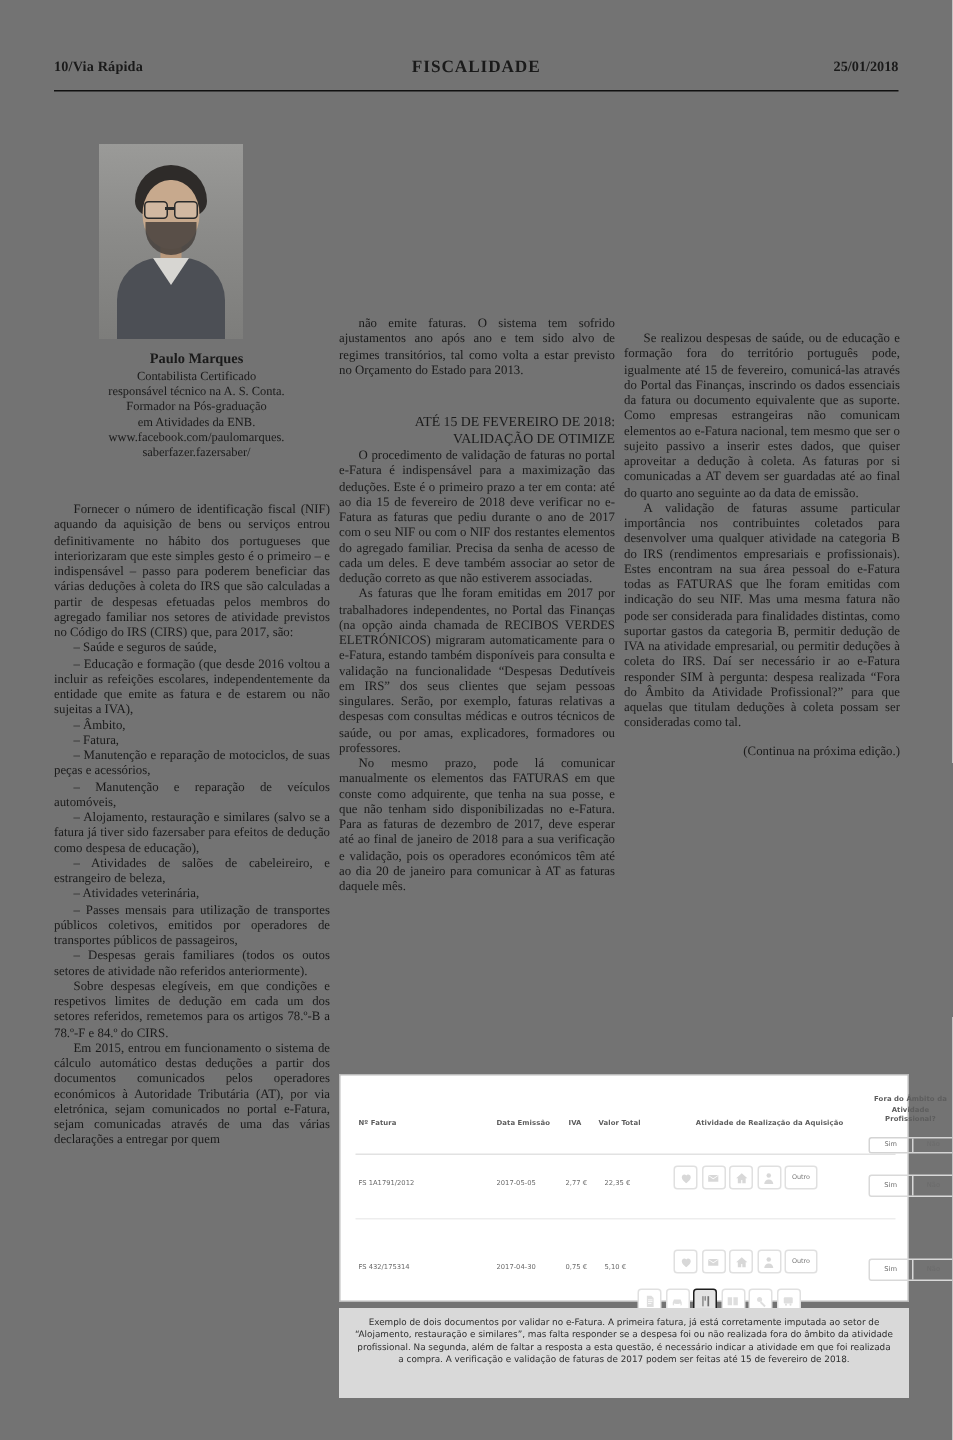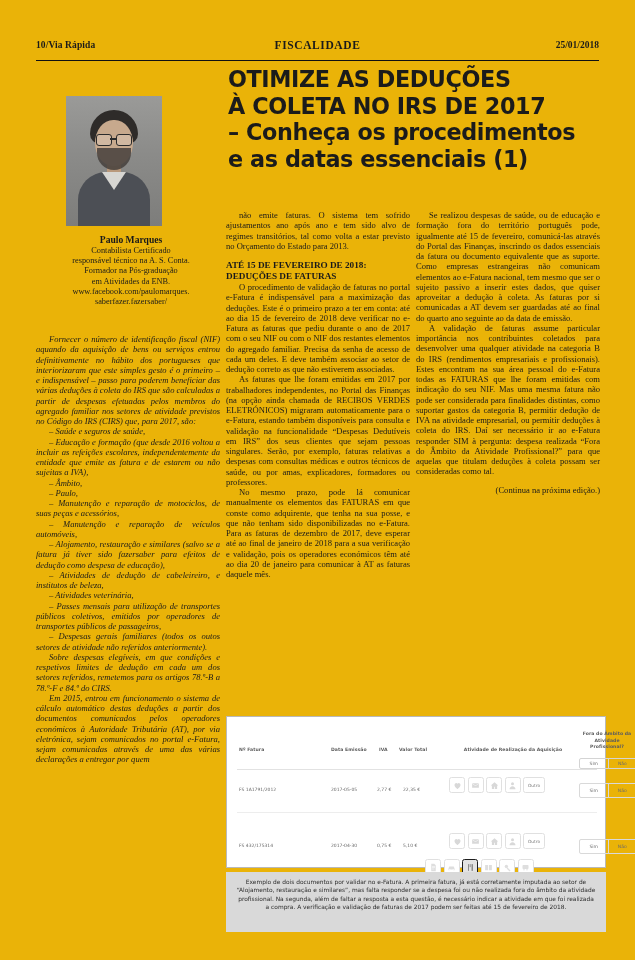--- a/index.html
+++ b/index.html
@@ -1,17 +1,17 @@
 <!DOCTYPE html>
 <html><head>
 <meta charset="utf-8">
 <style>
   html,body{margin:0;padding:0;background:#ffffff;}
   body{width:635px;height:960px;font-family:"Liberation Serif",serif;color:#1a1a1a;}
-  .page{position:relative;width:635px;height:960px;background:#eab308;overflow:hidden;}
+  .page{position:relative;width:635px;height:960px;background:#737373;overflow:hidden;}
 
   
   .masthead{position:absolute;left:36px;top:40px;width:563px;height:20px;}
   .mh-left{position:absolute;left:0;top:0;font:bold 9.5px "Liberation Serif",serif;letter-spacing:.1px;}
   .mh-center{position:absolute;left:0;right:0;top:-1px;text-align:center;font:bold 11.5px "Liberation Serif",serif;letter-spacing:.6px;}
   .mh-right{position:absolute;right:0;top:0;font:bold 9.5px "Liberation Serif",serif;}
   .mh-rule{position:absolute;left:36px;top:60px;width:563px;height:0;border-top:1.6px solid #111;}
 
   
   .headline{position:absolute;left:228px;top:66px;width:378px;
@@ -34,26 +34,26 @@
   .photo .collar{position:absolute;left:36px;top:76px;width:24px;height:18px;background:#d7d6d2;
     clip-path:polygon(0 0,100% 0,50% 100%);}
 
   .byline{position:absolute;left:56px;top:234px;width:150px;text-align:center;}
   .byline .nm{font:bold 9.6px "Liberation Serif",serif;display:block;margin-bottom:1px;}
   .byline .ln{font-size:8.3px;line-height:10.2px;display:block;}
 
   
   .col{position:absolute;font-size:8.55px;line-height:10.25px;text-align:justify;
        text-justify:inter-word;hyphens:none;}
-  #col1{left:36px;top:334px;width:184px;font-style:italic;}
+  #col1{left:36px;top:334px;width:184px;}
   #col2{left:226px;top:210px;width:184px;}
-  #col3{left:416px;top:210px;width:184px;}
+  #col3{left:416px;top:220px;width:184px;}
   .col p{margin:0;text-indent:13px;}
   .col p.dash{text-indent:13px;}
-  .col h3{margin:9px 0 0 0;font-size:9.2px;line-height:11px;font-weight:bold;text-align:left;}
+  .col h3{margin:25px 0 0 0;font-size:9.2px;line-height:11px;font-weight:normal;text-align:right;}
   .col p.center{text-indent:0;text-align:right;margin-top:8px;}
 
   
   .figure{position:absolute;left:226px;top:716px;width:380px;height:152px;
      border:1px solid #b9b9b9;background:#fff;box-sizing:border-box;}
   .fig-table{position:relative;width:100%;height:100%;font-family:"DejaVu Sans",sans-serif;}
   .thead{position:absolute;left:0;top:6px;width:100%;height:44px;}
   .th{position:absolute;font-size:4.6px;font-weight:bold;color:#5d5d5d;letter-spacing:.05px;}
   .th.c1{left:12px;top:24px;}
   .th.c2{left:104px;top:24px;}
@@ -102,26 +102,20 @@
 
 <div class="page">
 
   <div class="masthead">
     <span class="mh-left">10/Via Rápida</span>
     <span class="mh-center">FISCALIDADE</span>
     <span class="mh-right">25/01/2018</span>
   </div>
   <div class="mh-rule"></div>
 
-  <div class="headline">
-    <div>OTIMIZE AS DEDUÇÕES</div>
-    <div>À COLETA NO IRS DE 2017</div>
-    <div>– Conheça os procedimentos</div>
-    <div>e as datas essenciais (1)</div>
-  </div>
 
   <div class="photo">
     <div class="bg"></div>
     <div class="shirt"></div>
     <div class="neck"></div>
     <div class="collar"></div>
     <div class="hair"></div>
     <div class="face"></div>
     <div class="beard"></div>
     <div class="glassL"></div>
@@ -137,37 +131,37 @@
     <span class="ln">em Atividades da ENB.</span>
     <span class="ln">www.facebook.com/paulomarques.</span>
     <span class="ln">saberfazer.fazersaber/</span>
   </div>
 
   <div class="col" id="col1">
     <p>Fornecer o número de identificação fiscal (NIF) aquando da aquisição de bens ou serviços entrou definitivamente no hábito dos portugueses que interiorizaram que este simples gesto é o primeiro – e indispensável – passo para poderem beneficiar das várias deduções à coleta do IRS que são calculadas a partir de despesas efetuadas pelos membros do agregado familiar nos setores de atividade previstos no Código do IRS (CIRS) que, para 2017, são:</p>
     <p class="dash">– Saúde e seguros de saúde,</p>
     <p class="dash">– Educação e formação (que desde 2016 voltou a incluir as refeições escolares, independentemente da entidade que emite as fatura e de estarem ou não sujeitas a IVA),</p>
     <p class="dash">– Âmbito,</p>
-    <p class="dash">– Paulo,</p>
+    <p class="dash">– Fatura,</p>
     <p class="dash">– Manutenção e reparação de motociclos, de suas peças e acessórios,</p>
     <p class="dash">– Manutenção e reparação de veículos automóveis,</p>
     <p class="dash">– Alojamento, restauração e similares (salvo se a fatura já tiver sido fazersaber para efeitos de dedução como despesa de educação),</p>
-    <p class="dash">– Atividades de dedução de cabeleireiro, e institutos de beleza,</p>
+    <p class="dash">– Atividades de salões de cabeleireiro, e estrangeiro de beleza,</p>
     <p class="dash">– Atividades veterinária,</p>
     <p class="dash">– Passes mensais para utilização de transportes públicos coletivos, emitidos por operadores de transportes públicos de passageiros,</p>
     <p class="dash">– Despesas gerais familiares (todos os outos setores de atividade não referidos anteriormente).</p>
     <p>Sobre despesas elegíveis, em que condições e respetivos limites de dedução em cada um dos setores referidos, remetemos para os artigos 78.º-B a 78.º-F e 84.º do CIRS.</p>
     <p>Em 2015, entrou em funcionamento o sistema de cálculo automático destas deduções a partir dos documentos comunicados pelos operadores económicos à Autoridade Tributária (AT), por via eletrónica, sejam comunicados no portal e-Fatura, sejam comunicadas através de uma das várias declarações a entregar por quem</p>
   </div>
 
   <div class="col" id="col2">
     <p>não emite faturas. O sistema tem sofrido ajustamentos ano após ano e tem sido alvo de regimes transitórios, tal como volta a estar previsto no Orçamento do Estado para 2013.</p>
     <h3>
       <span>ATÉ 15 DE FEVEREIRO DE 2018:</span><br>
-      <span>DEDUÇÕES DE FATURAS</span>
+      <span>VALIDAÇÃO DE OTIMIZE</span>
     </h3>
     <p>O procedimento de validação de faturas no portal e-Fatura é indispensável para a maximização das deduções. Este é o primeiro prazo a ter em conta: até ao dia 15 de fevereiro de 2018 deve verificar no e-Fatura as faturas que pediu durante o ano de 2017 com o seu NIF ou com o NIF dos restantes elementos do agregado familiar. Precisa da senha de acesso de cada um deles. E deve também associar ao setor de dedução correto as que não estiverem associadas.</p>
     <p>As faturas que lhe foram emitidas em 2017 por trabalhadores independentes, no Portal das Finanças (na opção ainda chamada de RECIBOS VERDES ELETRÓNICOS) migraram automaticamente para o e-Fatura, estando também disponíveis para consulta e validação na funcionalidade “Despesas Dedutíveis em IRS” dos seus clientes que sejam pessoas singulares. Serão, por exemplo, faturas relativas a despesas com consultas médicas e outros técnicos de saúde, ou por amas, explicadores, formadores ou professores.</p>
     <p>No mesmo prazo, pode lá comunicar manualmente os elementos das FATURAS em que conste como adquirente, que tenha na sua posse, e que não tenham sido disponibilizadas no e-Fatura. Para as faturas de dezembro de 2017, deve esperar até ao final de janeiro de 2018 para a sua verificação e validação, pois os operadores económicos têm até ao dia 20 de janeiro para comunicar à AT as faturas daquele mês.</p>
   </div>
 
   <div class="col" id="col3">
     <p>Se realizou despesas de saúde, ou de educação e formação fora do território português pode, igualmente até 15 de fevereiro, comunicá-las através do Portal das Finanças, inscrindo os dados essenciais da fatura ou documento equivalente que as suporte. Como empresas estrangeiras não comunicam elementos ao e-Fatura nacional, tem mesmo que ser o sujeito passivo a inserir estes dados, que quiser aproveitar a dedução à coleta. As faturas por si comunicadas a AT devem ser guardadas até ao final do quarto ano seguinte ao da data de emissão.</p>
     <p>A validação de faturas assume particular importância nos contribuintes coletados para desenvolver uma qualquer atividade na categoria B do IRS (rendimentos empresariais e profissionais). Estes encontram na sua área pessoal do e-Fatura todas as FATURAS que lhe foram emitidas com indicação do seu NIF. Mas uma mesma fatura não pode ser considerada para finalidades distintas, como suportar gastos da categoria B, permitir dedução de IVA na atividade empresarial, ou permitir deduções à coleta do IRS. Daí ser necessário ir ao e-Fatura responder SIM à pergunta: despesa realizada “Fora do Âmbito da Atividade Profissional?” para que aquelas que titulam deduções à coleta possam ser consideradas como tal.</p>
     <p class="center">(Continua na próxima edição.)</p>

